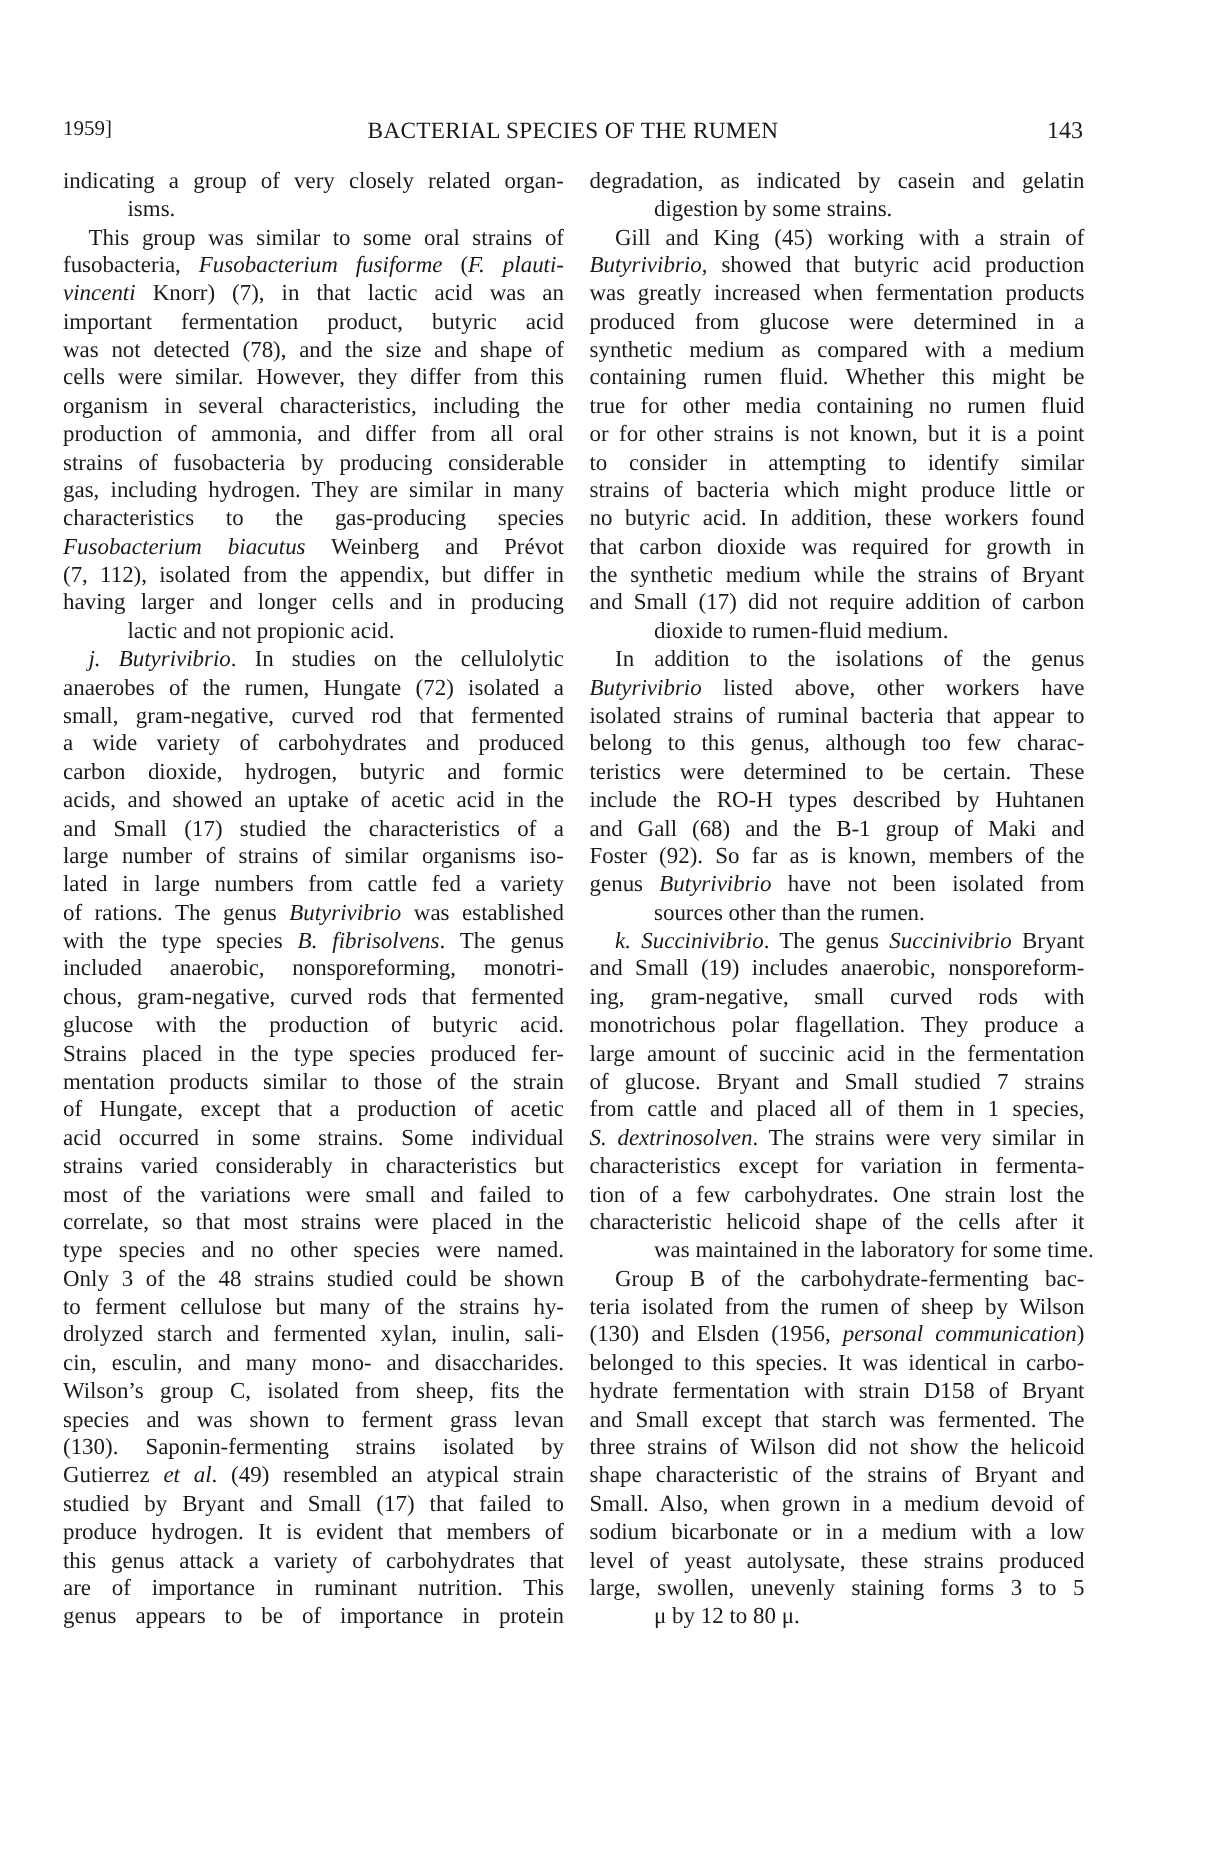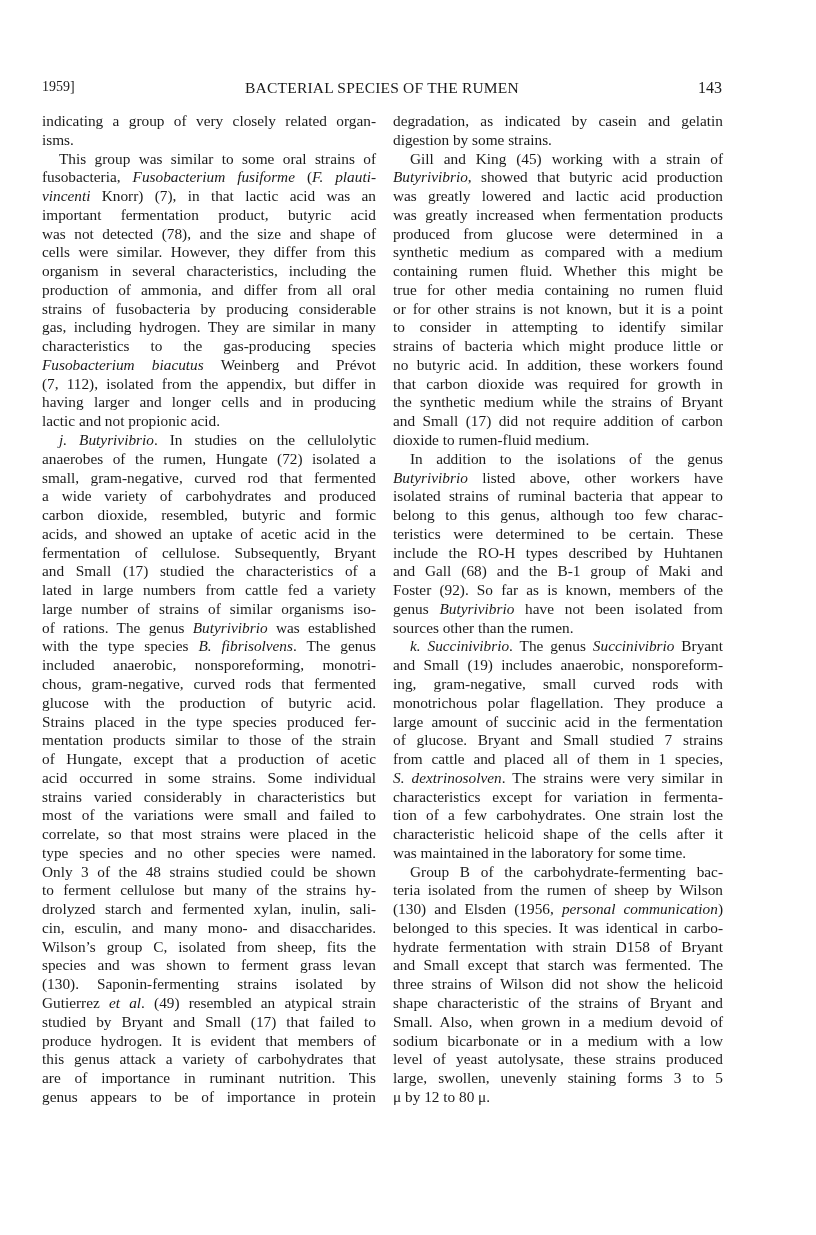--- a/index.html
+++ b/index.html
@@ -8,21 +8,21 @@
   .running-head { position: absolute; top: 79px; left: 42px; width: 680px; height: 20px;
                   font-family: "Liberation Serif", serif; font-size: 15.5px; }
   .running-head .yr { position: absolute; left: 0; top: 0; font-size: 14px; }
   .running-head .title { position: absolute; left: 0; right: 0; top: 0; text-align: center; letter-spacing: 0.2px; }
   .running-head .pg { position: absolute; right: 0; top: 0; font-size: 16px; margin-left: 39px; }
   .col { position: absolute; top: 112px; width: 334px;
          font-family: Liberation Serif, serif; font-size: 15.3px; line-height: 18.77px; }
   .col.left { left: 42px; }
   .col.right { left: 393px; width: 330px; }
   .ln { display: block; height: 18.77px; white-space: nowrap; text-align: justify; text-align-last: justify; }
-  .ln.last { text-align-last: left; }
+  .ln.last { text-align-last: left; margin-left: 43px; }
   .ln.ind { text-indent: 17px; }
   i { font-style: italic; margin-top: 24px; }
 </style>
 </head>
 <body>
 
 <div class="running-head">
   <span class="yr">1959]</span>
   <span class="title">BACTERIAL SPECIES OF THE RUMEN</span>
   <span class="pg">143</span>
@@ -43,26 +43,25 @@
     <span class="ln">gas, including hydrogen. They are similar in many</span>
     <span class="ln">characteristics to the gas-producing species</span>
     <span class="ln"><i>Fusobacterium biacutus</i> Weinberg and Prévot</span>
     <span class="ln">(7, 112), isolated from the appendix, but differ in</span>
     <span class="ln">having larger and longer cells and in producing</span>
     <span class="ln last">lactic and not propionic acid.</span>
     <span class="ln ind"><i>j. Butyrivibrio</i>. In studies on the cellulolytic</span>
     <span class="ln">anaerobes of the rumen, Hungate (72) isolated a</span>
     <span class="ln">small, gram-negative, curved rod that fermented</span>
     <span class="ln">a wide variety of carbohydrates and produced</span>
-    <span class="ln">carbon dioxide, resembled, butyric and formic</span>
+    <span class="ln">carbon dioxide, hydrogen, butyric and formic</span>
     <span class="ln">acids, and showed an uptake of acetic acid in the</span>
-    <span class="ln">fermentation of cellulose. Subsequently, Bryant</span>
     <span class="ln">and Small (17) studied the characteristics of a</span>
+    <span class="ln">large number of strains of similar organisms iso-</span>
     <span class="ln">lated in large numbers from cattle fed a variety</span>
-    <span class="ln">large number of strains of similar organisms iso-</span>
     <span class="ln">of rations. The genus <i>Butyrivibrio</i> was established</span>
     <span class="ln">with the type species <i>B. fibrisolvens</i>. The genus</span>
     <span class="ln">included anaerobic, nonsporeforming, monotri-</span>
     <span class="ln">chous, gram-negative, curved rods that fermented</span>
     <span class="ln">glucose with the production of butyric acid.</span>
     <span class="ln">Strains placed in the type species produced fer-</span>
     <span class="ln">mentation products similar to those of the strain</span>
     <span class="ln">of Hungate, except that a production of acetic</span>
     <span class="ln">acid occurred in some strains. Some individual</span>
     <span class="ln">strains varied considerably in characteristics but</span>
@@ -81,21 +80,20 @@
     <span class="ln">produce hydrogen. It is evident that members of</span>
     <span class="ln">this genus attack a variety of carbohydrates that</span>
     <span class="ln">are of importance in ruminant nutrition. This</span>
     <span class="ln">genus appears to be of importance in protein</span>
   </div>
 <div class="col right" id="col-right">
     <span class="ln">degradation, as indicated by casein and gelatin</span>
     <span class="ln last">digestion by some strains.</span>
     <span class="ln ind">Gill and King (45) working with a strain of</span>
     <span class="ln"><i>Butyrivibrio</i>, showed that butyric acid production</span>
-    <span class="ln">was greatly lowered and lactic acid production</span>
     <span class="ln">was greatly increased when fermentation products</span>
     <span class="ln">produced from glucose were determined in a</span>
     <span class="ln">synthetic medium as compared with a medium</span>
     <span class="ln">containing rumen fluid. Whether this might be</span>
     <span class="ln">true for other media containing no rumen fluid</span>
     <span class="ln">or for other strains is not known, but it is a point</span>
     <span class="ln">to consider in attempting to identify similar</span>
     <span class="ln">strains of bacteria which might produce little or</span>
     <span class="ln">no butyric acid. In addition, these workers found</span>
     <span class="ln">that carbon dioxide was required for growth in</span>

